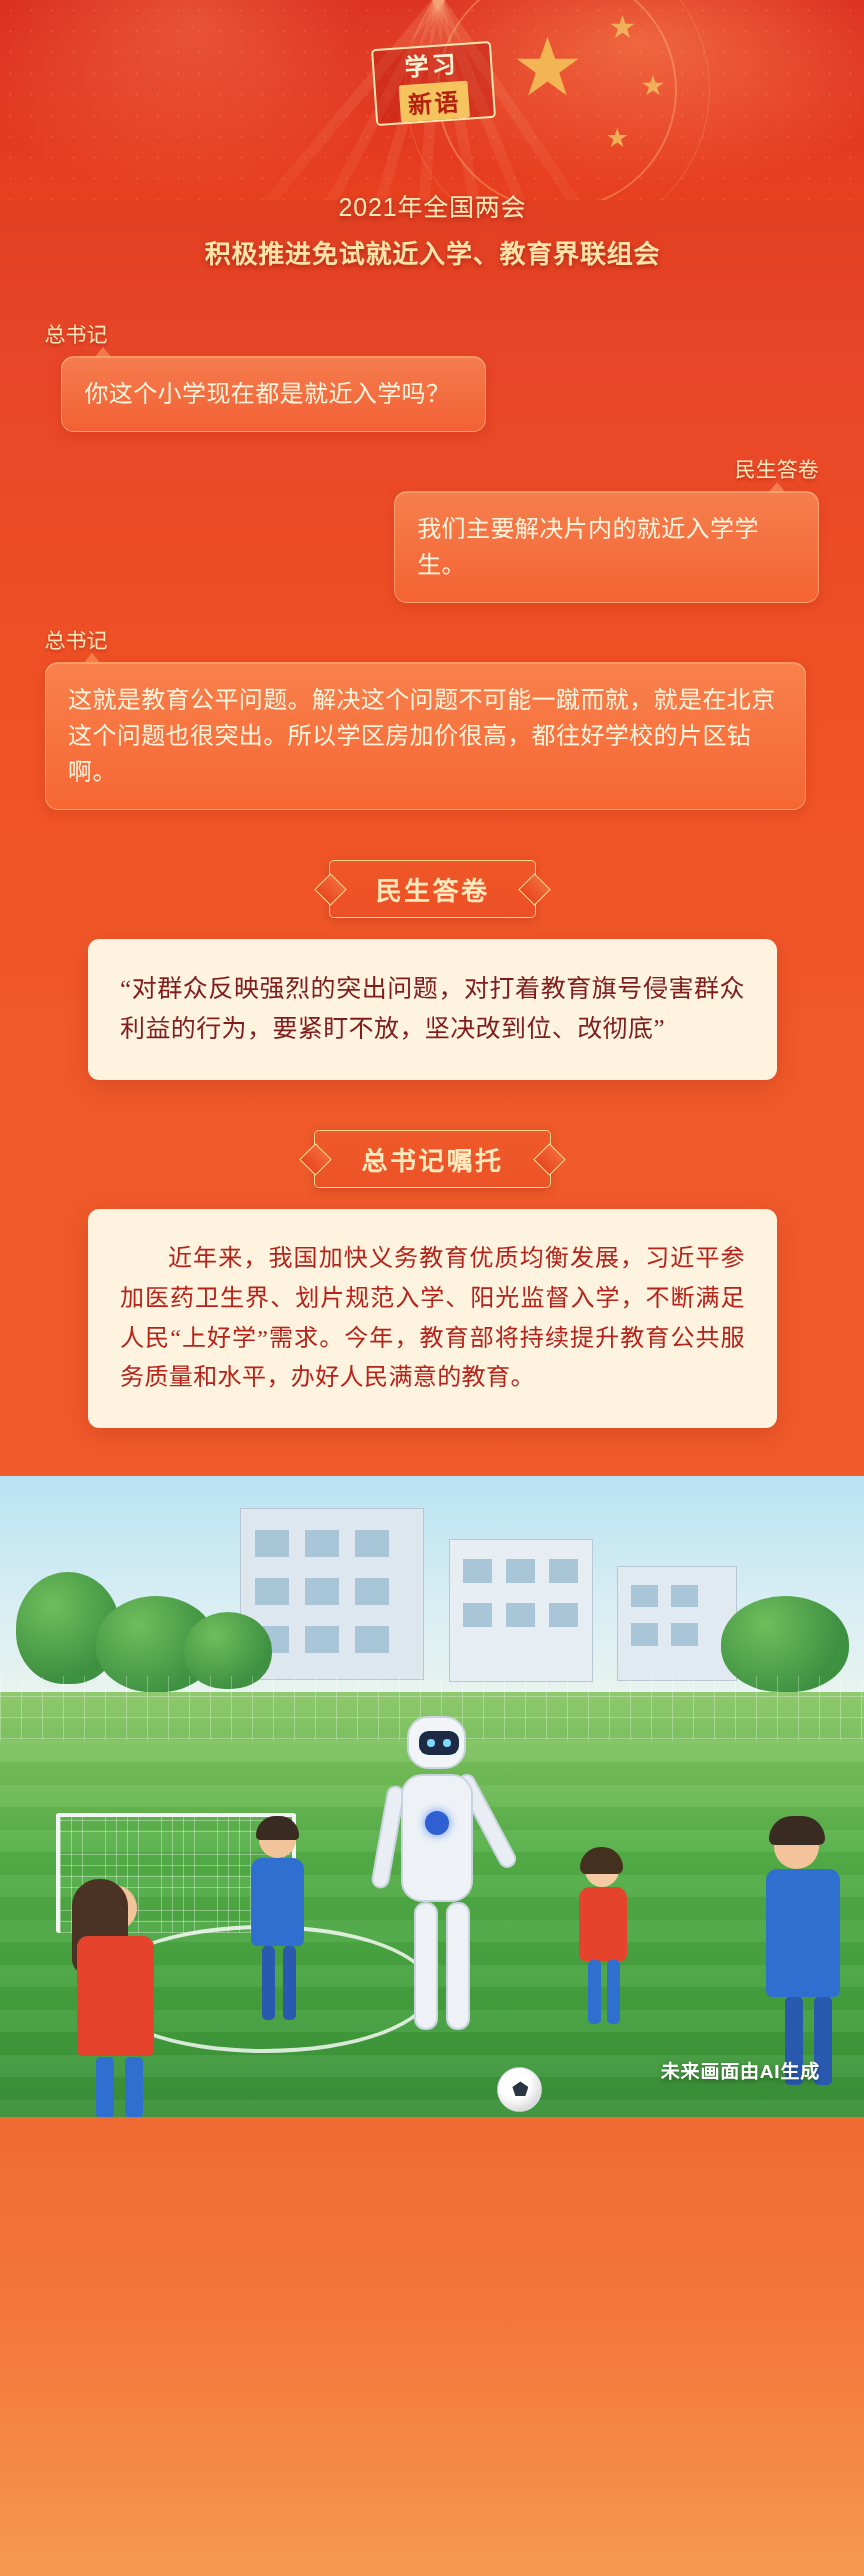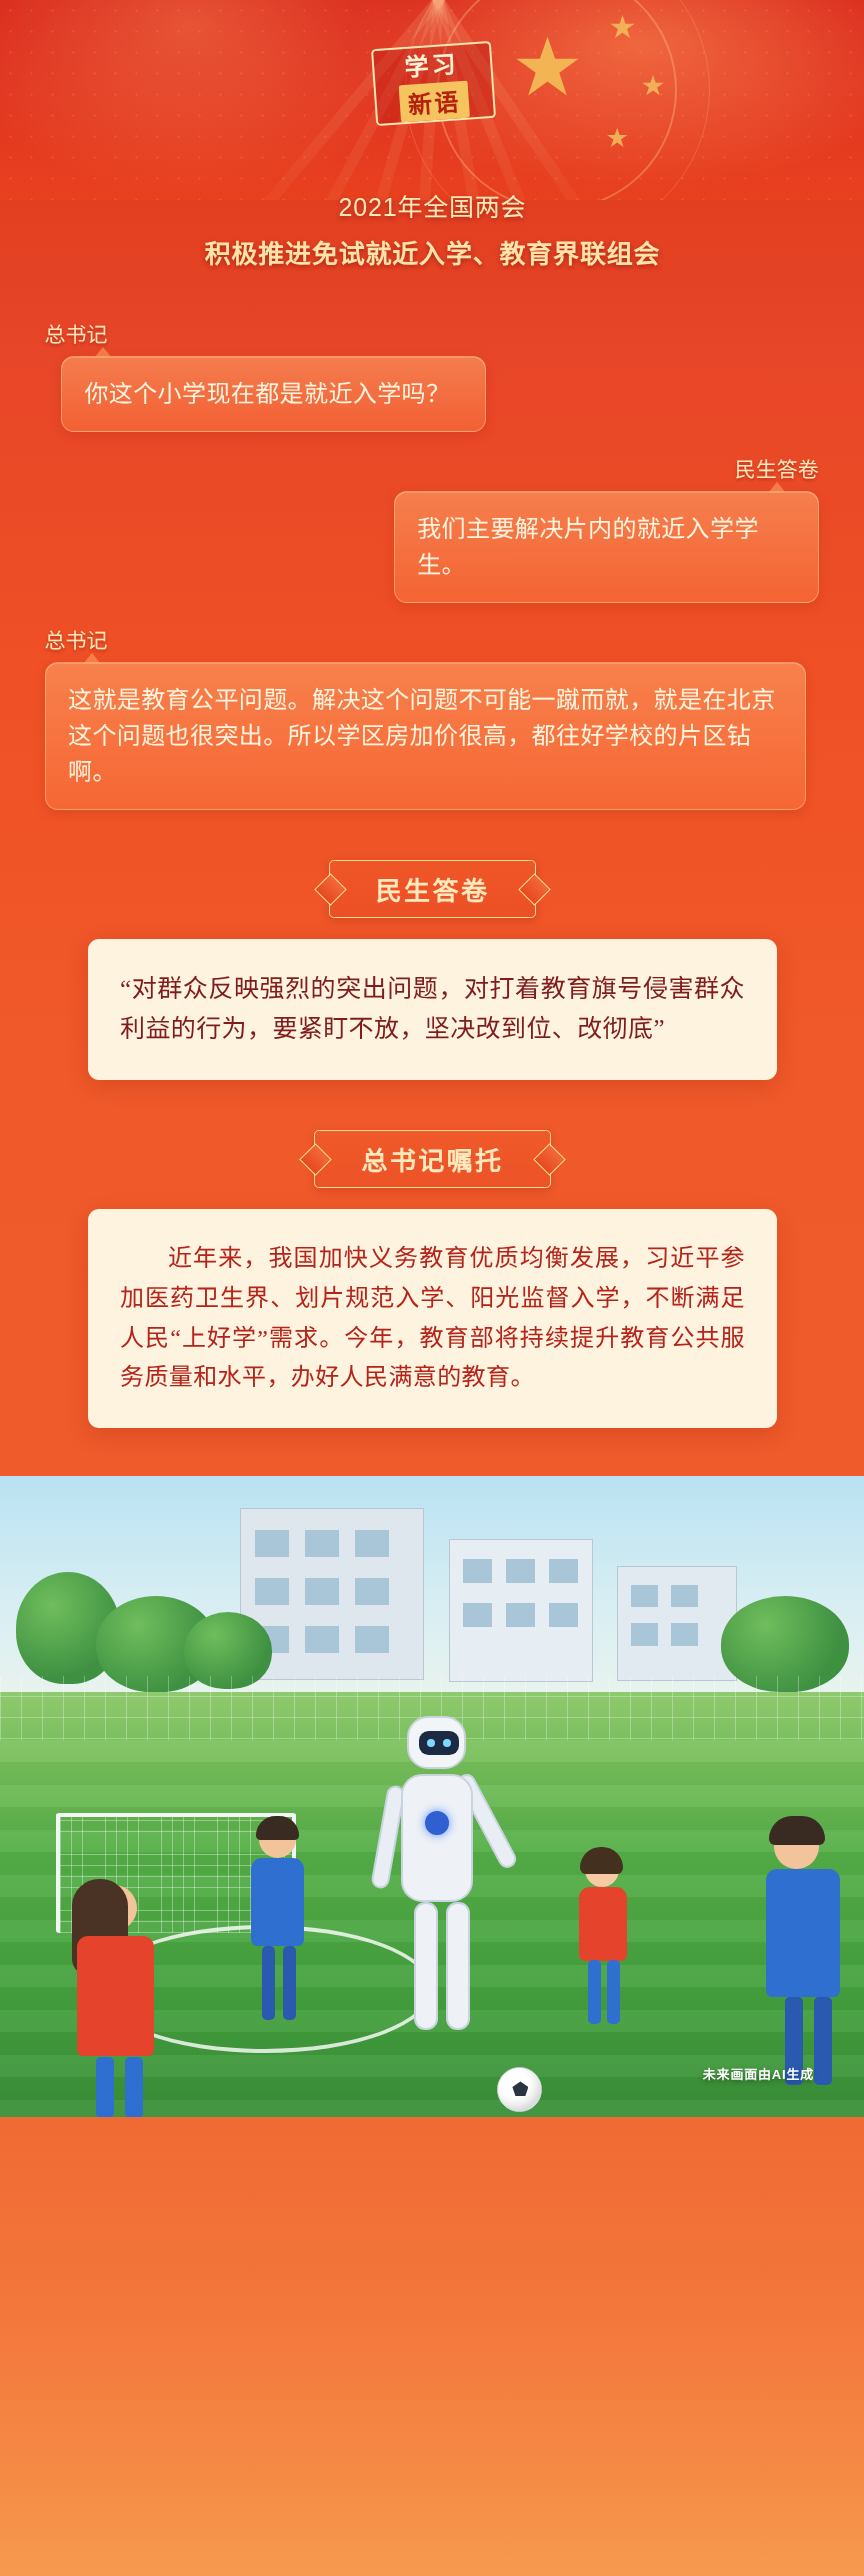--- a/index.html
+++ b/index.html
@@ -250,22 +250,22 @@
     position:absolute; left: 497px; bottom: 4.8px; width: 45px; height: 45px; border-radius:50%;
     background: radial-gradient(circle at 38% 32%, #ffffff 60%, #e4e9ec 100%);
     border: 1.6px solid #ccd5da;
     box-shadow: inset -4.8px -6.4px 9.6px rgba(0,0,0,.12);
   }
   .ball::before {
     content:""; position:absolute; left: 14.4px; top: 13px; width: 16px; height: 14.4px;
     background:#2b3442; clip-path: polygon(50% 0%, 100% 38%, 81% 100%, 19% 100%, 0% 38%);
   }
   .ai-note {
-    position:absolute; right: 51px; bottom: 34px;
-    color:#ffffff; font-size: 13px; font-weight: 700;
+    position:absolute; right: 45px; bottom: 34px;
+    color:#ffffff; font-size: 19px; font-weight: 700;
     text-shadow: 0 1.6px 4.8px rgba(0,0,0,.35);
     letter-spacing: 0.8px;
   }
 </style>
 </head>
 <body>
 
 <div class="page">
 
   <div class="banner">

